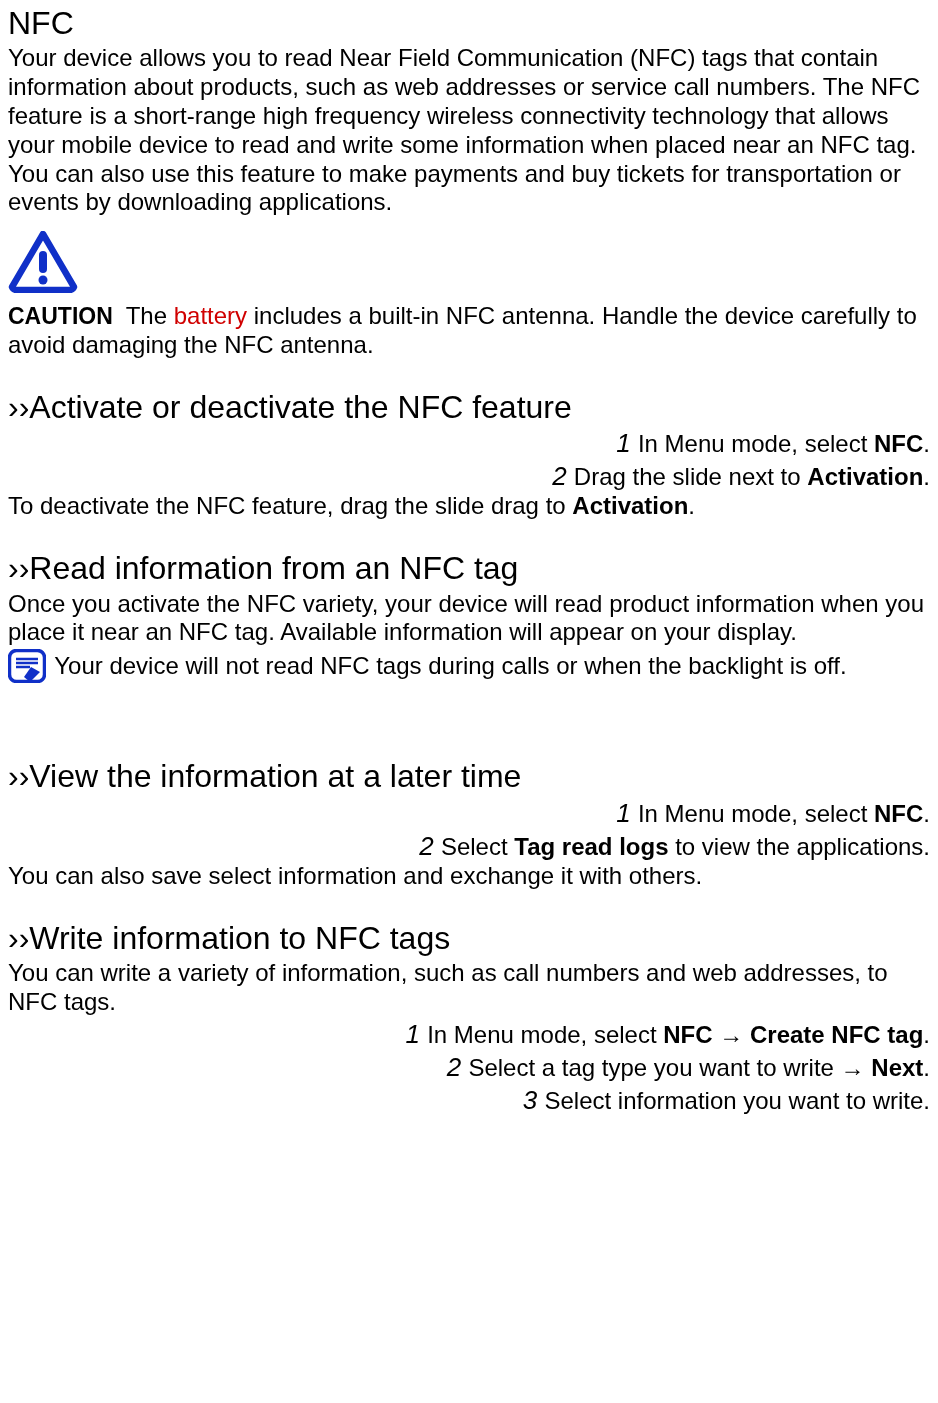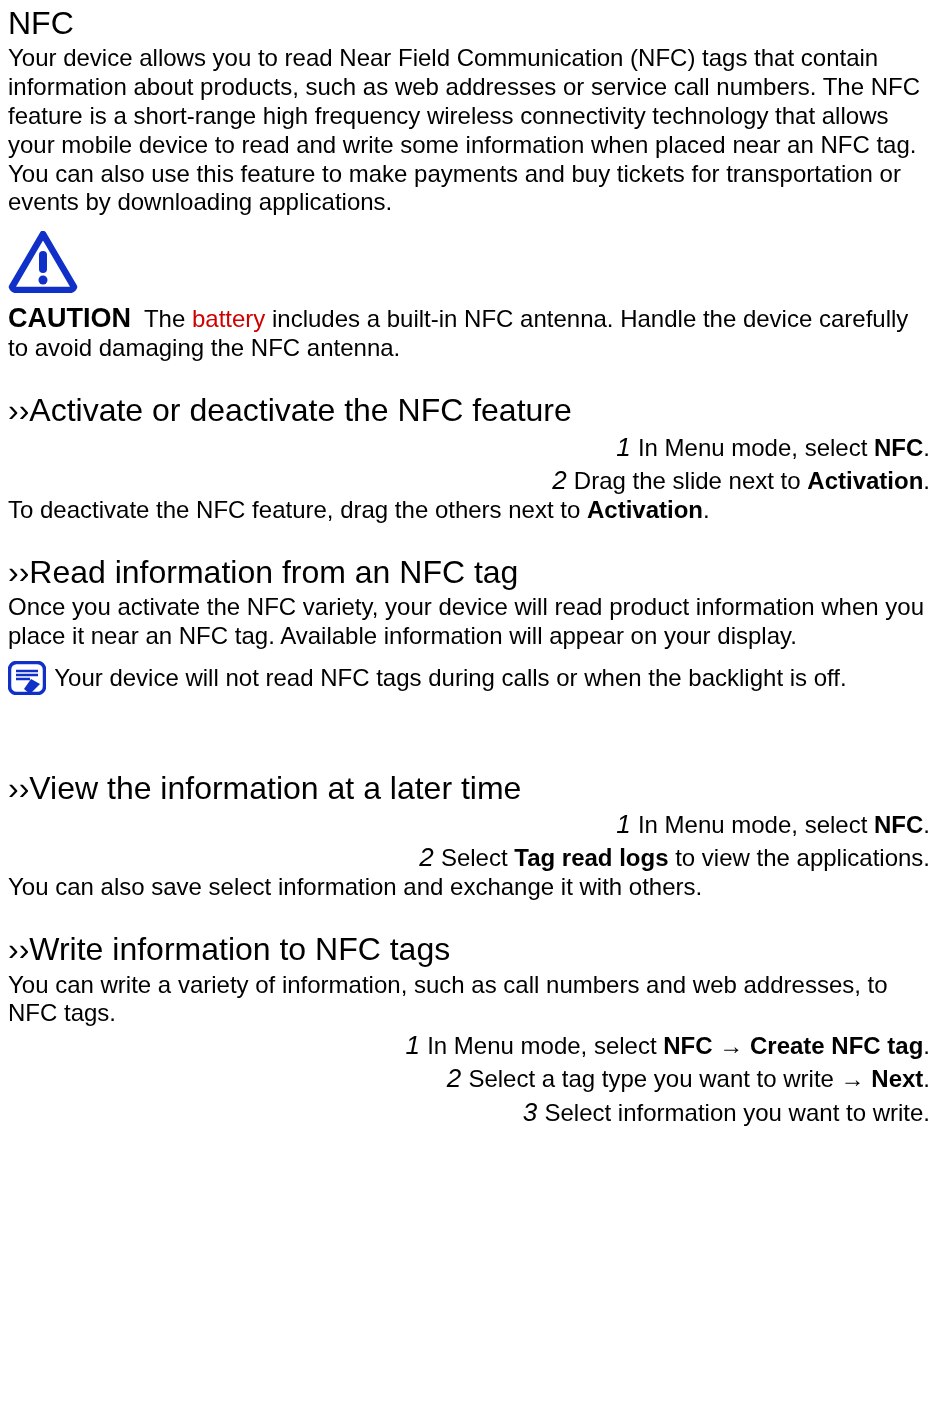--- a/index.html
+++ b/index.html
@@ -22,40 +22,40 @@
     margin-top: 28px;
     margin-bottom: 2px;
   }
   .step-num {
     font-style: italic;
     font-size: 26px;
     vertical-align: baseline;
   }
   .bold { font-weight: bold; }
   .red { color: #d00000; font-weight: normal; }
-  .caution-label { font-family: "Arial Black", Arial, sans-serif; font-weight: 900; font-size: 27px; letter-spacing: 0px; }
+  .caution-label { font-family: "Arial Black", Arial, sans-serif; font-weight: 900; font-size: 23px; letter-spacing: 0px; }
   .caution-icon {
     width: 70px;
     height: 62px;
     margin-top: 14px;
     margin-bottom: 2px;
   }
   .note-icon {
     display: inline-block;
     width: 38px;
     height: 34px;
     vertical-align: middle;
     margin-right: 2px;
     position: relative;
     top: -2px;
   }
   p { margin: 0; }
   .block-top { margin-top: 2px; }
   .step { margin-top: 2px; text-align: right; }
-  .gap-small { margin-top: 12px; }
+  .gap-small { margin-top: 4px; }
 </style>
 </head>
 <body>
 
 <p class="title">NFC</p>
 
 <p class="block-top">Your device allows you to read Near Field Communication (NFC) tags that contain information about products, such as web addresses or service call numbers. The NFC feature is a short-range high frequency wireless connectivity technology that allows your mobile device to read and write some information when placed near an NFC tag. You can also use this feature to make payments and buy tickets for transportation or events by downloading applications.</p>
 
 <div>
 <svg class="caution-icon" viewBox="0 0 70 62">
@@ -71,21 +71,21 @@
 </p>
 
 <p class="subhead">››Activate or deactivate the NFC feature</p>
 <p class="step">
   <span class="step-num">1 </span><span>In Menu mode, select </span><span class="bold">NFC</span><span>.</span>
 </p>
 <p class="step">
   <span class="step-num">2 </span><span>Drag the slide next to </span><span class="bold">Activation</span><span>.</span>
 </p>
 <p>
-  <span>To deactivate the NFC feature, drag the others next to </span><span class="bold">Activation</span><span>.</span>
+  <span>To deactivate the NFC feature, drag the slide drag to </span><span class="bold">Activation</span><span>.</span>
 </p>
 
 <p class="subhead" style="">››Read information from an NFC tag</p>
 <p>Once you activate the NFC variety, your device will read product information when you place it near an NFC tag. Available information will appear on your display.</p>
 
 <p class="gap-small">
   <span class="note-icon">
     <svg viewBox="0 0 38 34">
       <rect x="1.5" y="1.5" width="35" height="31" rx="7" fill="none" stroke="#1030c8" stroke-width="3.5"></rect>
       <path d="M8 10 L30 10 M8 14 L30 14 M8 18 L22 18" stroke="#1030c8" stroke-width="2.5" fill="none"></path>

